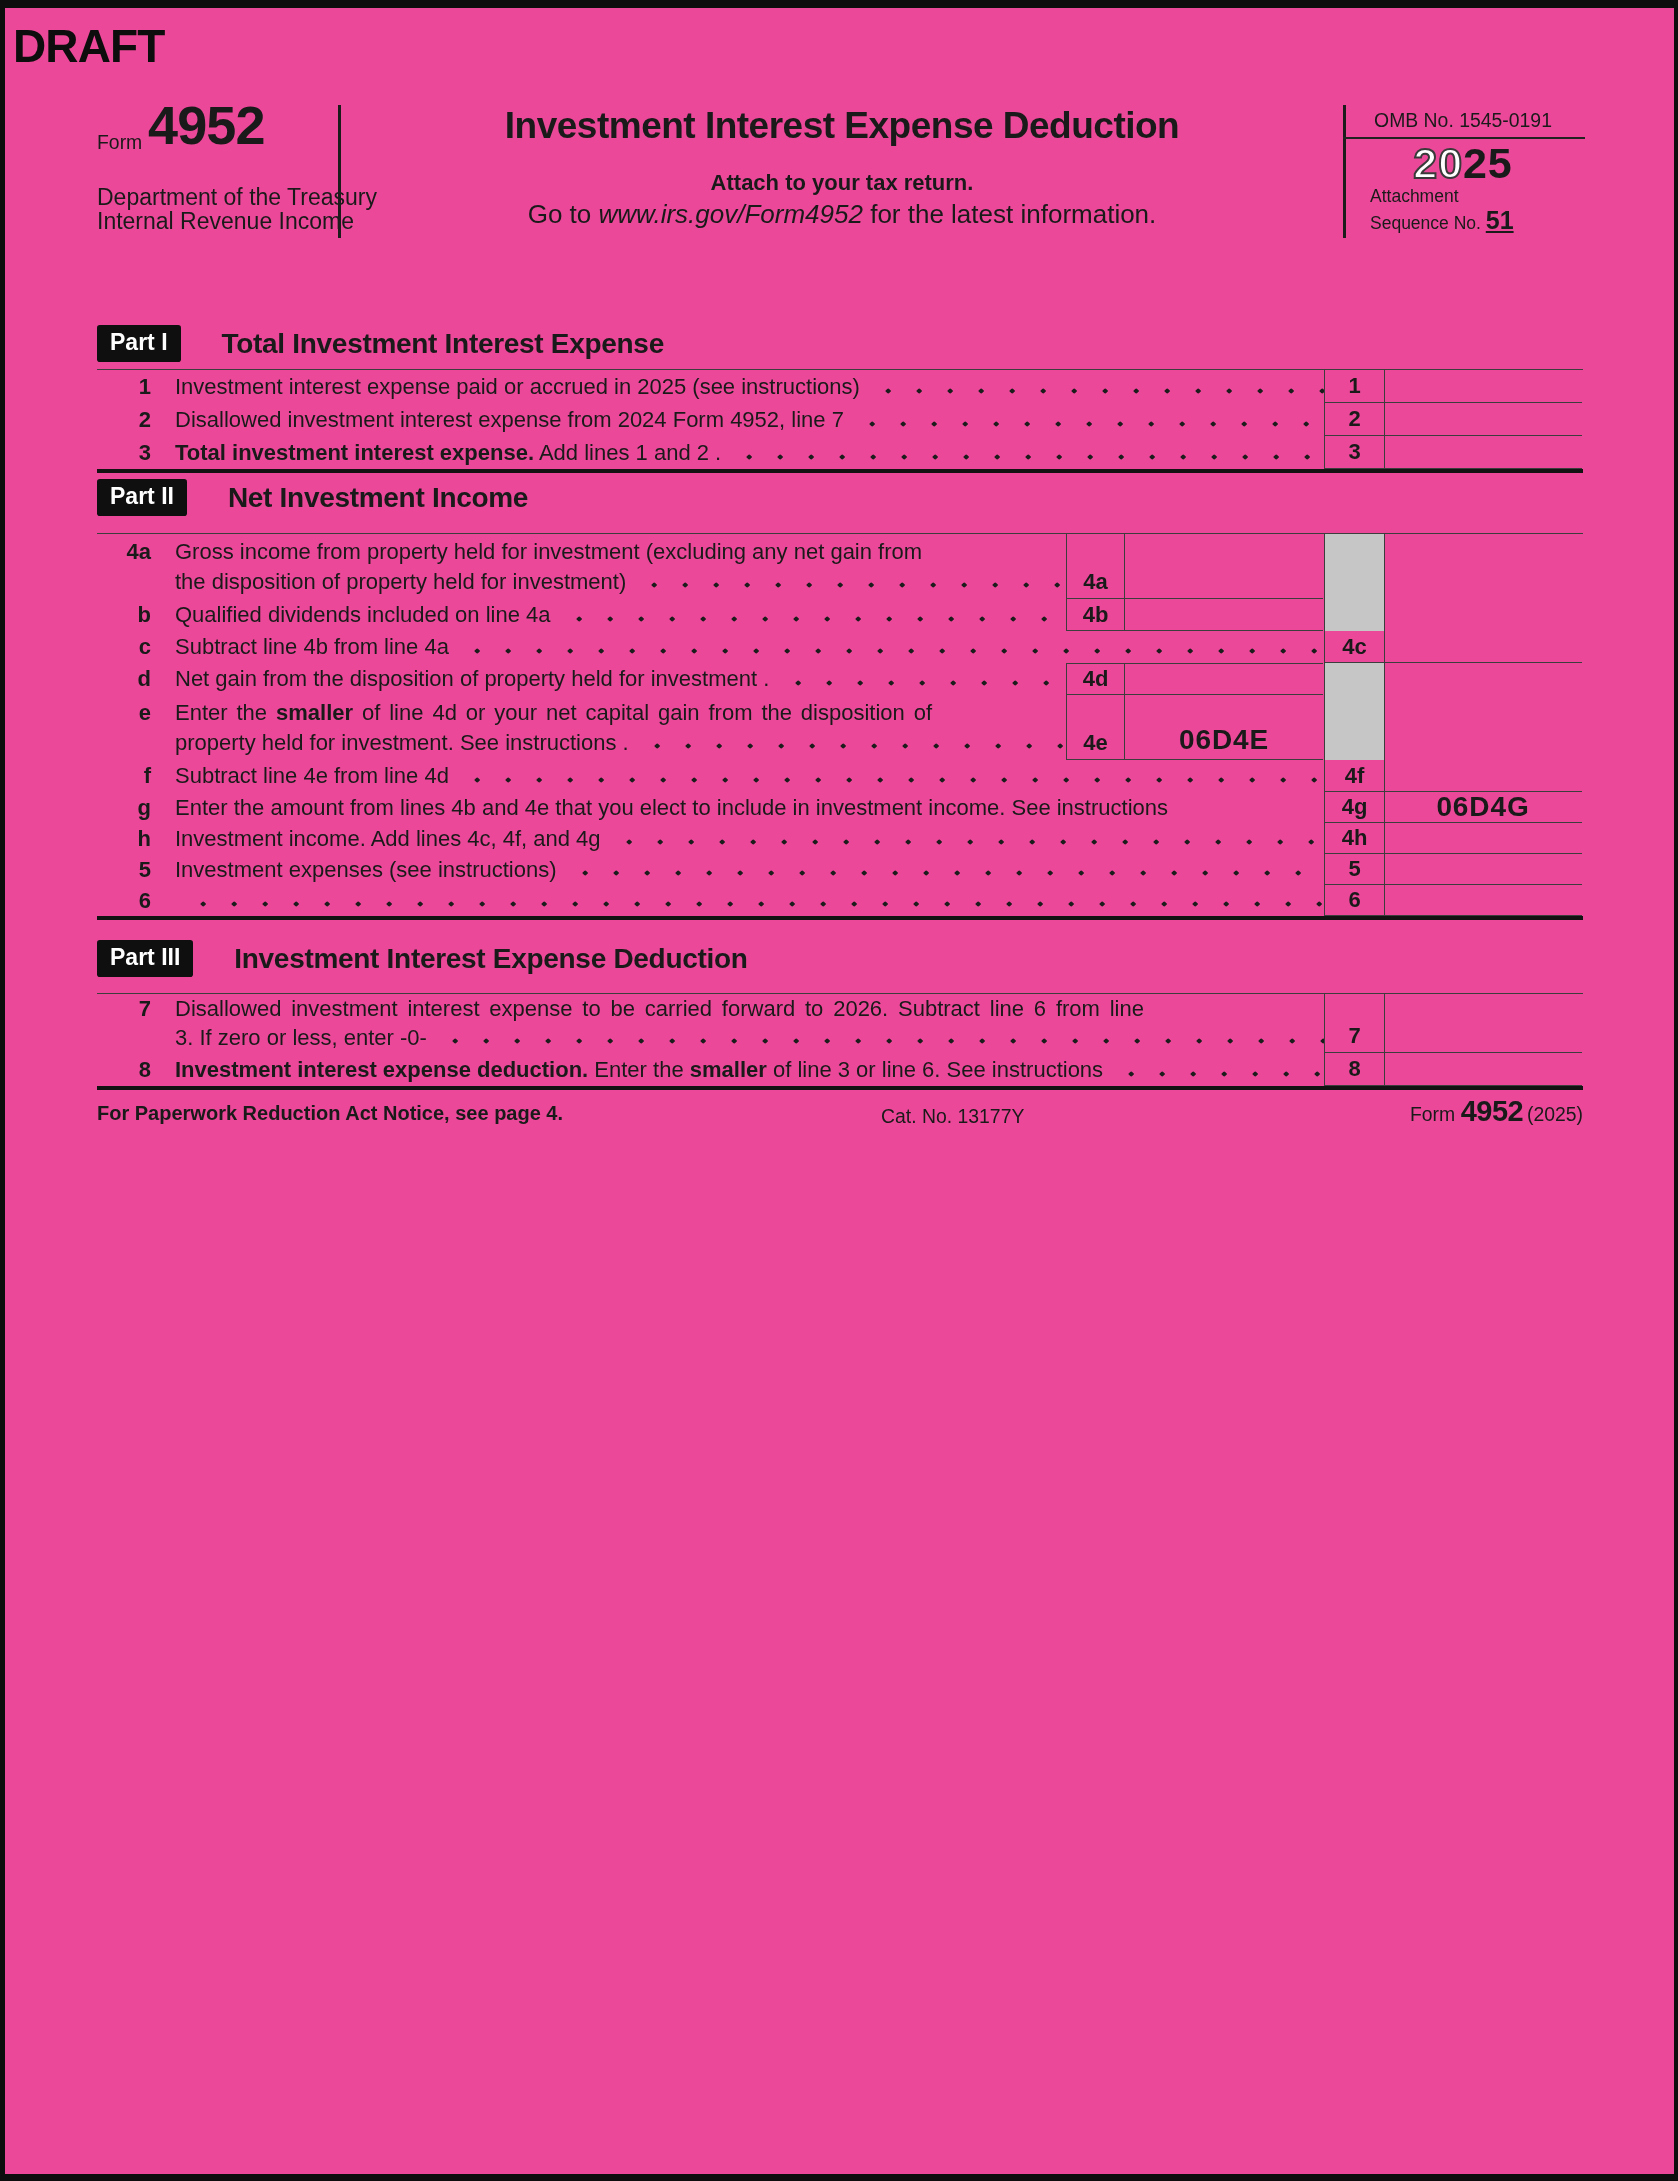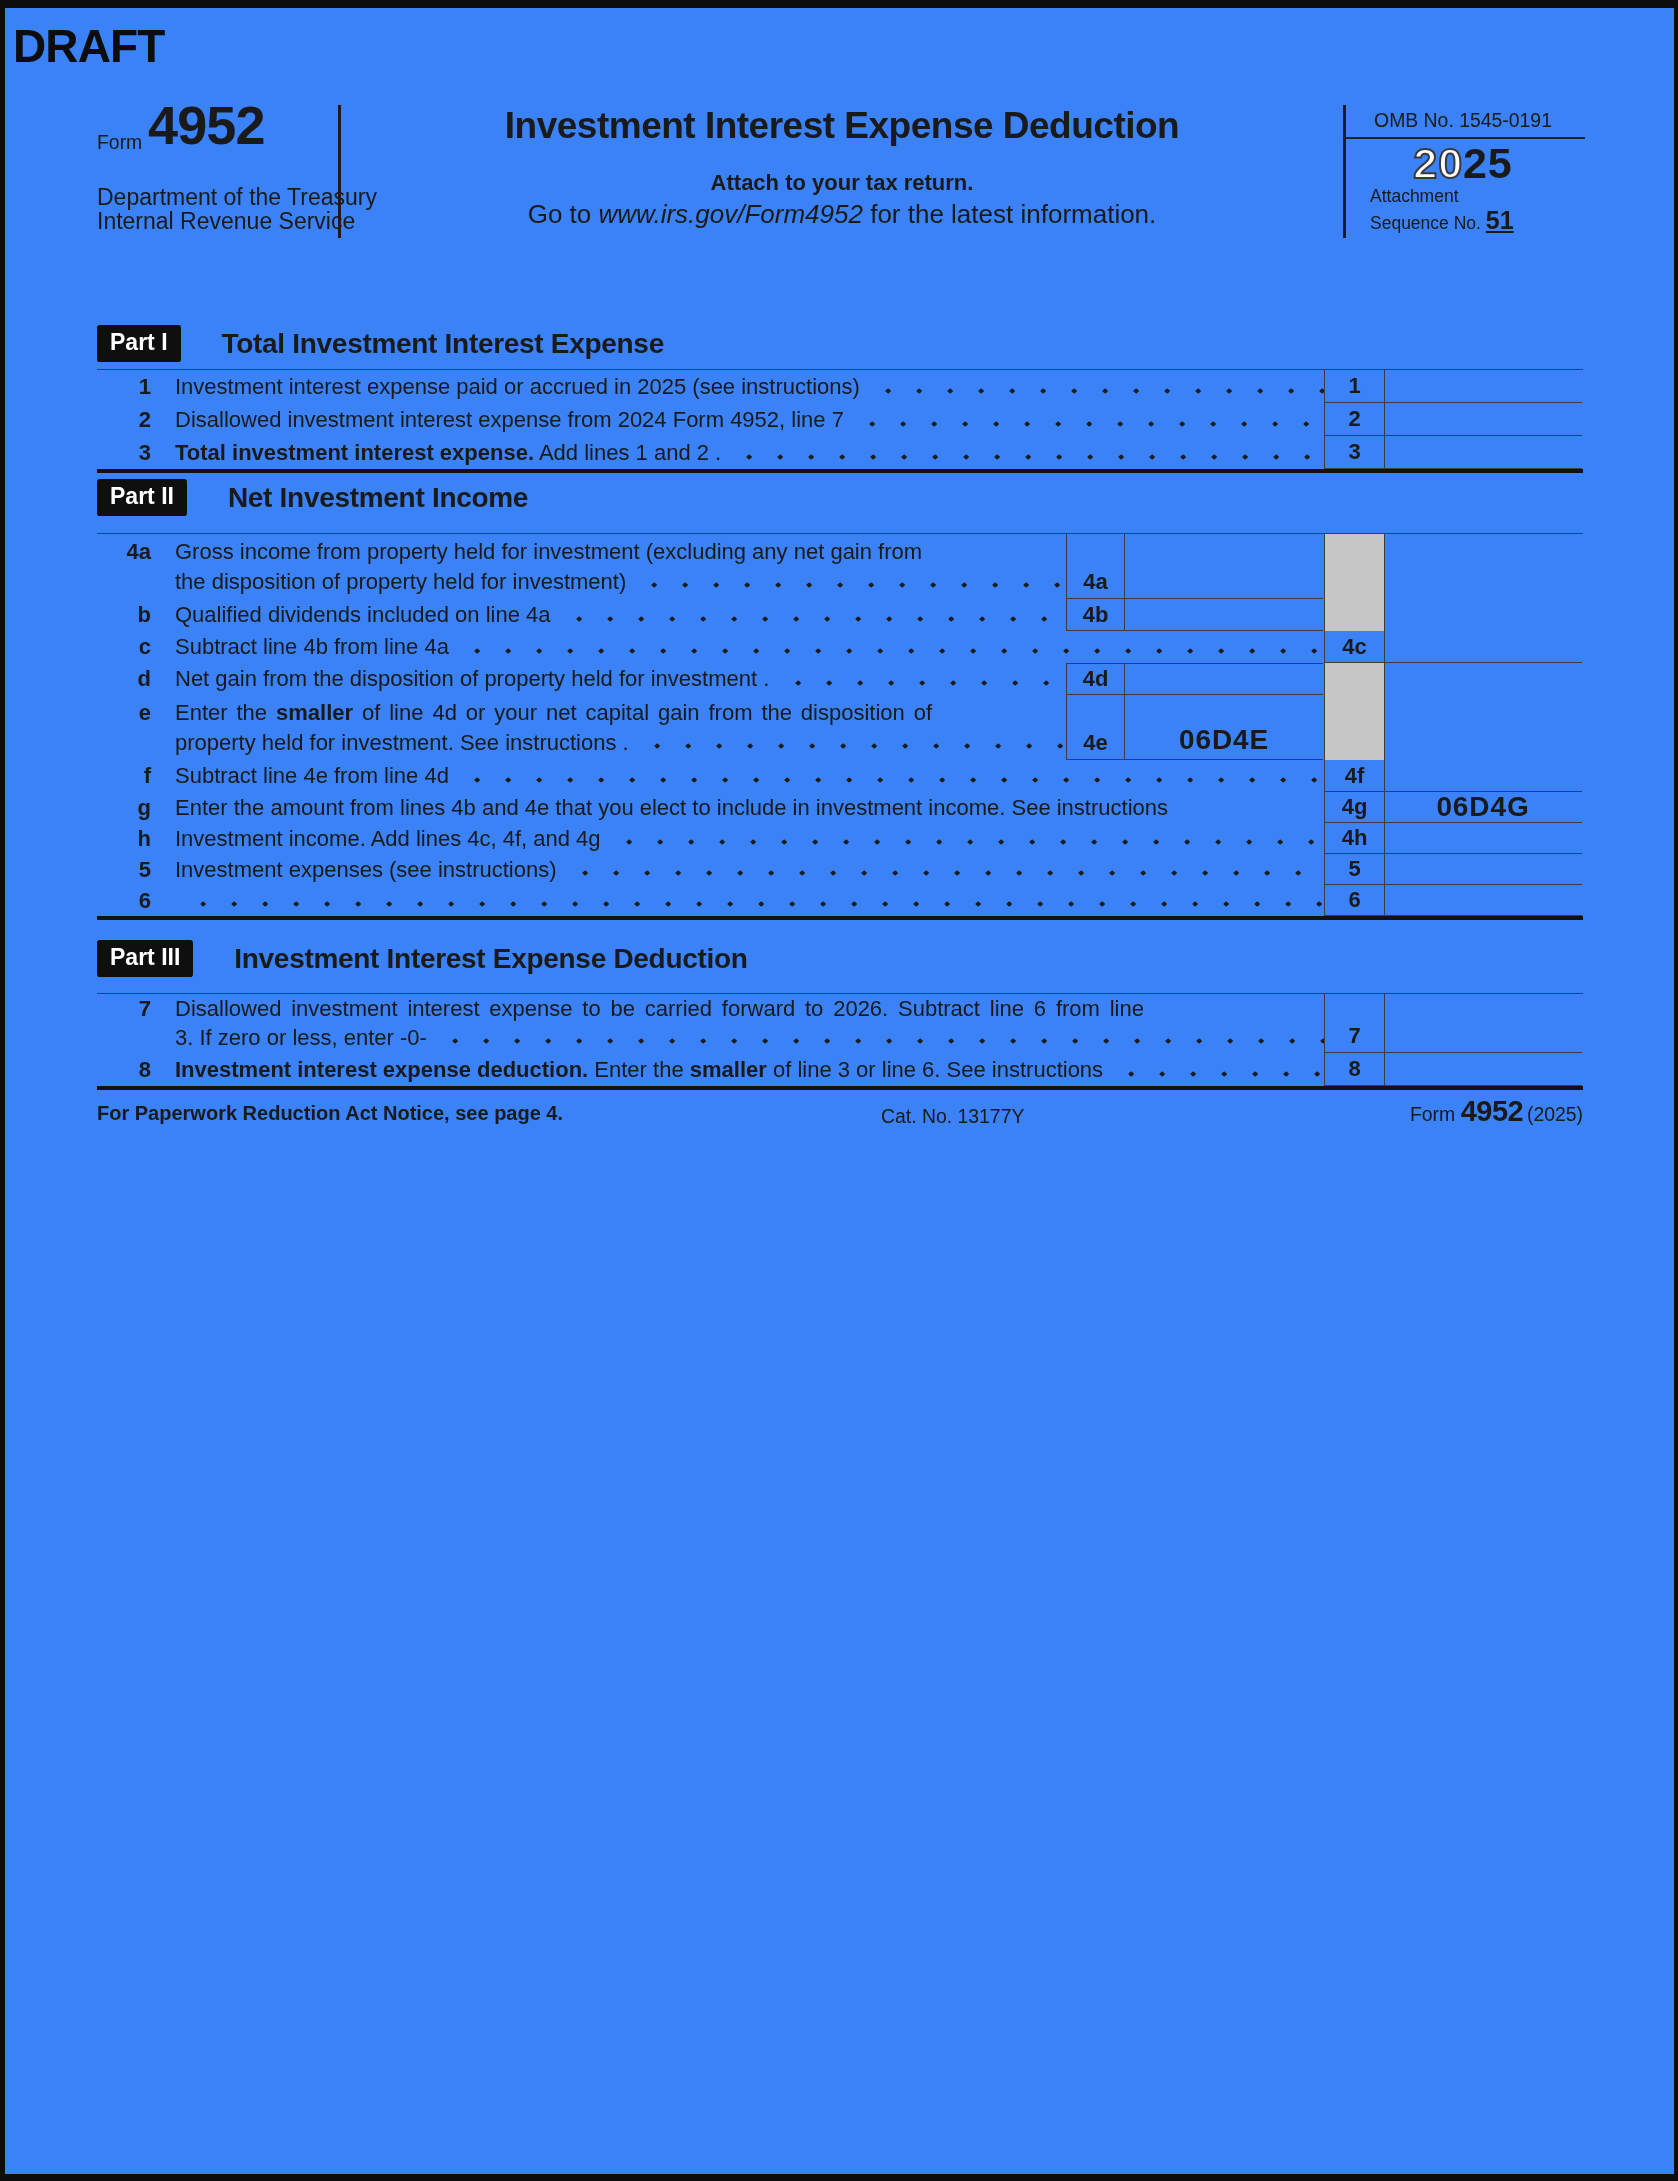--- a/index.html
+++ b/index.html
@@ -5,21 +5,21 @@
   :root{
     --ink:#1a1a1a;
     --thin:#3d3d3d;
     --thick:#121212;
     --shade:#c6c6c6;
     --badge-bg:#0f0f0f;
     --badge-fg:#ffffff;
   }
   html,body{margin:0;padding:0;background:#fff;}
   .page{
-    position:relative;width:1679px;height:2182px;background:#3b82f6;
+    position:relative;width:1679px;height:2182px;background:#ec4899;
     font-family:"Liberation Sans",sans-serif;color:var(--ink);overflow:hidden;
   }
   .frame{position:absolute;inset:0;border:5.5px solid #0d0d0d;border-top-width:8.3px;border-bottom-width:8.3px;pointer-events:none;}
   .abs{position:absolute;}
 
   .draft{left:13px;top:18.5px;font-size:46px;font-weight:800;letter-spacing:-0.9px;color:#0d0d0d;}
 
   
   .form-word{left:97px;top:131px;font-size:19.4px;}
   .form-number{left:148px;top:94px;font-size:54px;font-weight:700;letter-spacing:-0.9px;}
@@ -84,21 +84,21 @@
 <body>
 
 <div class="page">
   <div class="frame"></div>
 
   <div class="abs draft">DRAFT</div>
 
   <span class="abs form-word">Form</span>
   <span class="abs form-number">4952</span>
   <span class="abs dept" style="top:185px">Department of the Treasury</span>
-  <span class="abs dept" style="top:209px">Internal Revenue Service</span>
+  <span class="abs dept" style="top:209px">Internal Revenue Income</span>
   <div class="abs vdiv" style="left:338px;top:105px;height:133px"></div>
   <div class="abs vdiv" style="left:1343px;top:105px;height:133px"></div>
 
   <div class="abs hcenter title">Investment Interest Expense Deduction</div>
   <div class="abs hcenter attach">Attach to your tax return.</div>
   <div class="abs hcenter goto"><span>Go to </span><span class="it">www.irs.gov/Form4952</span><span> for the latest information.</span></div>
 
   <div class="abs omb">OMB No. 1545-0191</div>
   <div class="abs omb-line"></div>
   <div class="abs year"><span class="y-out">20</span><span>25</span></div>

